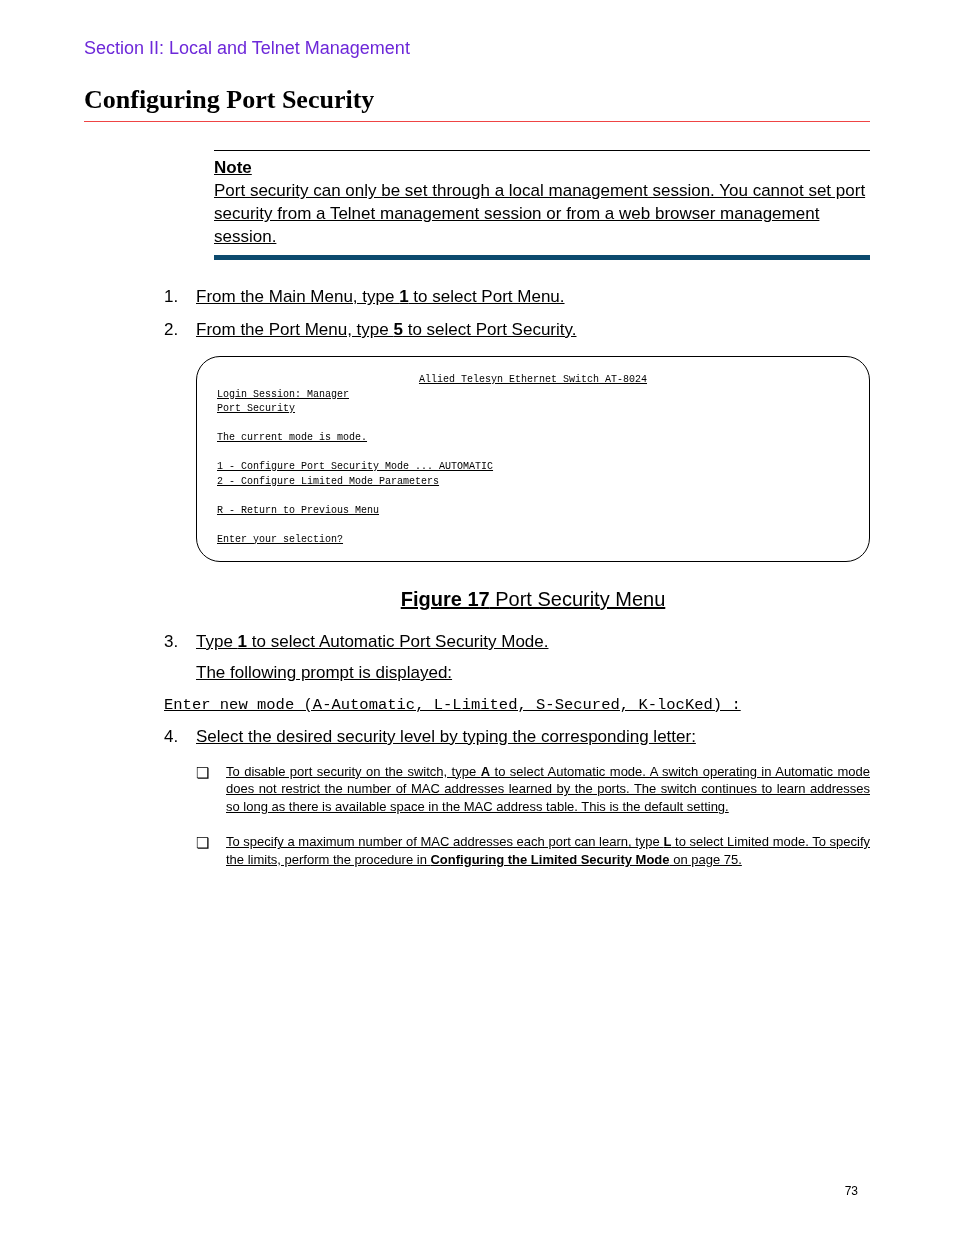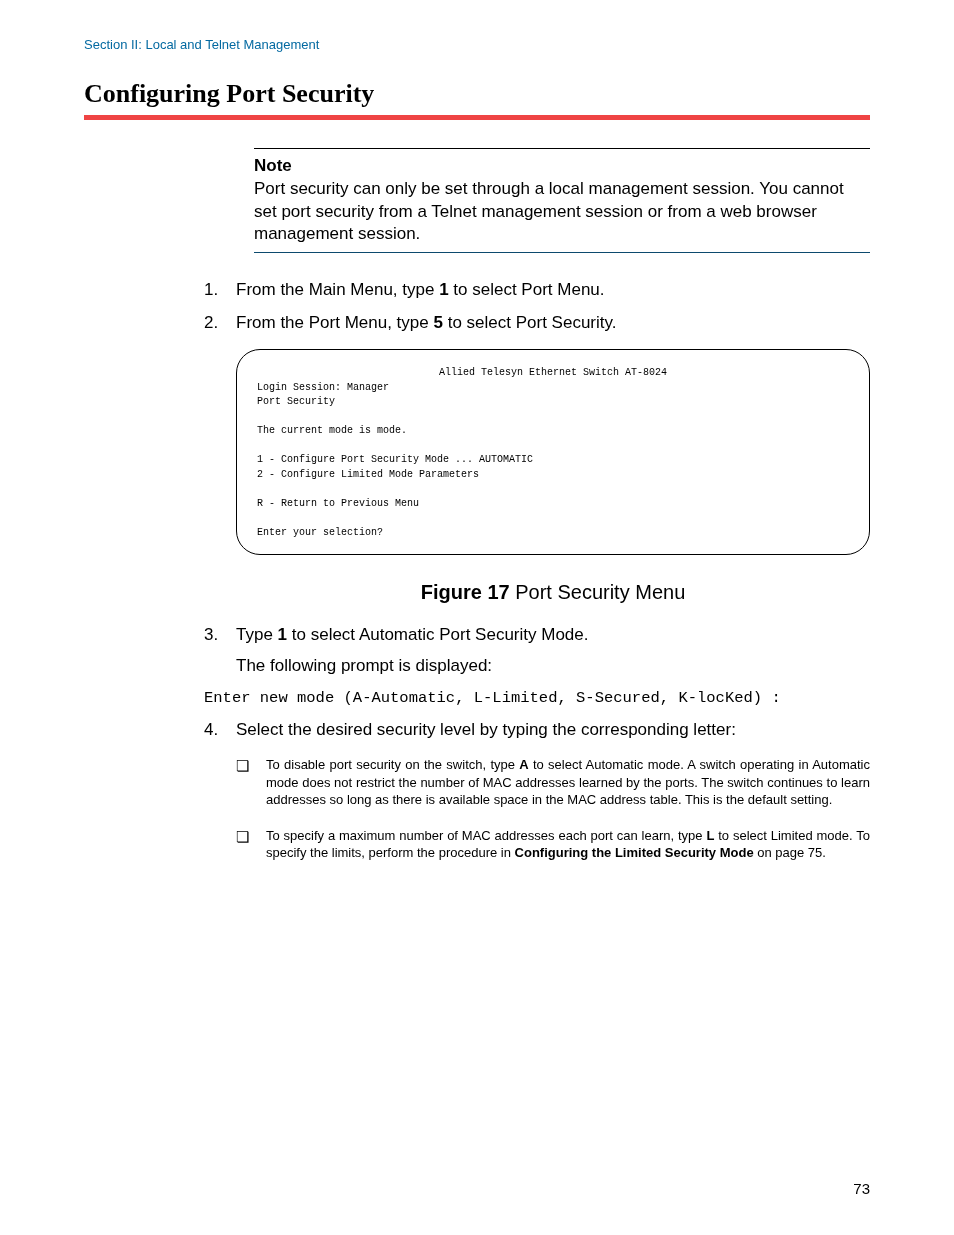--- a/index.html
+++ b/index.html
@@ -10,50 +10,51 @@
     width: 954px;
     height: 1235px;
     position: relative;
     font-size: 17px;
     line-height: 1.35;
   }
   .page {
     padding: 36px 84px 0 84px;
   }
   .running-header {
-    font-size: 13px;
-    color: #0369a1;
+    font-size: 18px;
+    color: #6d28d9;
     margin-bottom: 22px;
   }
   .section-title {
     font-family: "Bookman Old Style", "ITC Bookman", Georgia, serif;
     font-weight: bold;
     font-size: 26px;
-    border-bottom: 5px solid #ef4444;
+    border-bottom: 1px solid #ef4444;
     padding-bottom: 4px;
     margin-bottom: 28px;
   }
   .body-col {
-    margin-left: 120px;
+    margin-left: 80px;
+    text-decoration: underline;
   }
   .note-block {
     margin-left: 50px;
     margin-bottom: 26px;
   }
   .note-rule {
     border-top: 1px solid #000;
     padding-top: 6px;
   }
   .note-head {
     font-weight: bold;
     font-size: 17px;
   }
   .note-text {
     font-size: 17px;
-    border-bottom: 1px solid #0c4a6e;
+    border-bottom: 5px solid #0c4a6e;
     padding-bottom: 6px;
   }
   .para {
     margin-bottom: 16px;
     font-size: 17px;
   }
   ol.steps {
     list-style: none;
     counter-reset: step;
     margin-bottom: 6px;
@@ -113,22 +114,22 @@
   .sub-list > li::before {
     content: "❏";
     position: absolute;
     left: 0;
     top: 0;
     font-size: 15px;
   }
   .page-number {
     position: absolute;
     bottom: 36px;
-    right: 84px;
-    font-size: 15px;
+    right: 96px;
+    font-size: 12px;
   }
 </style>
 </head>
 <body>
 
 <div class="page">
   <div class="running-header">Section II: Local and Telnet Management</div>
 
   <h1 class="section-title">Configuring Port Security</h1>
 

